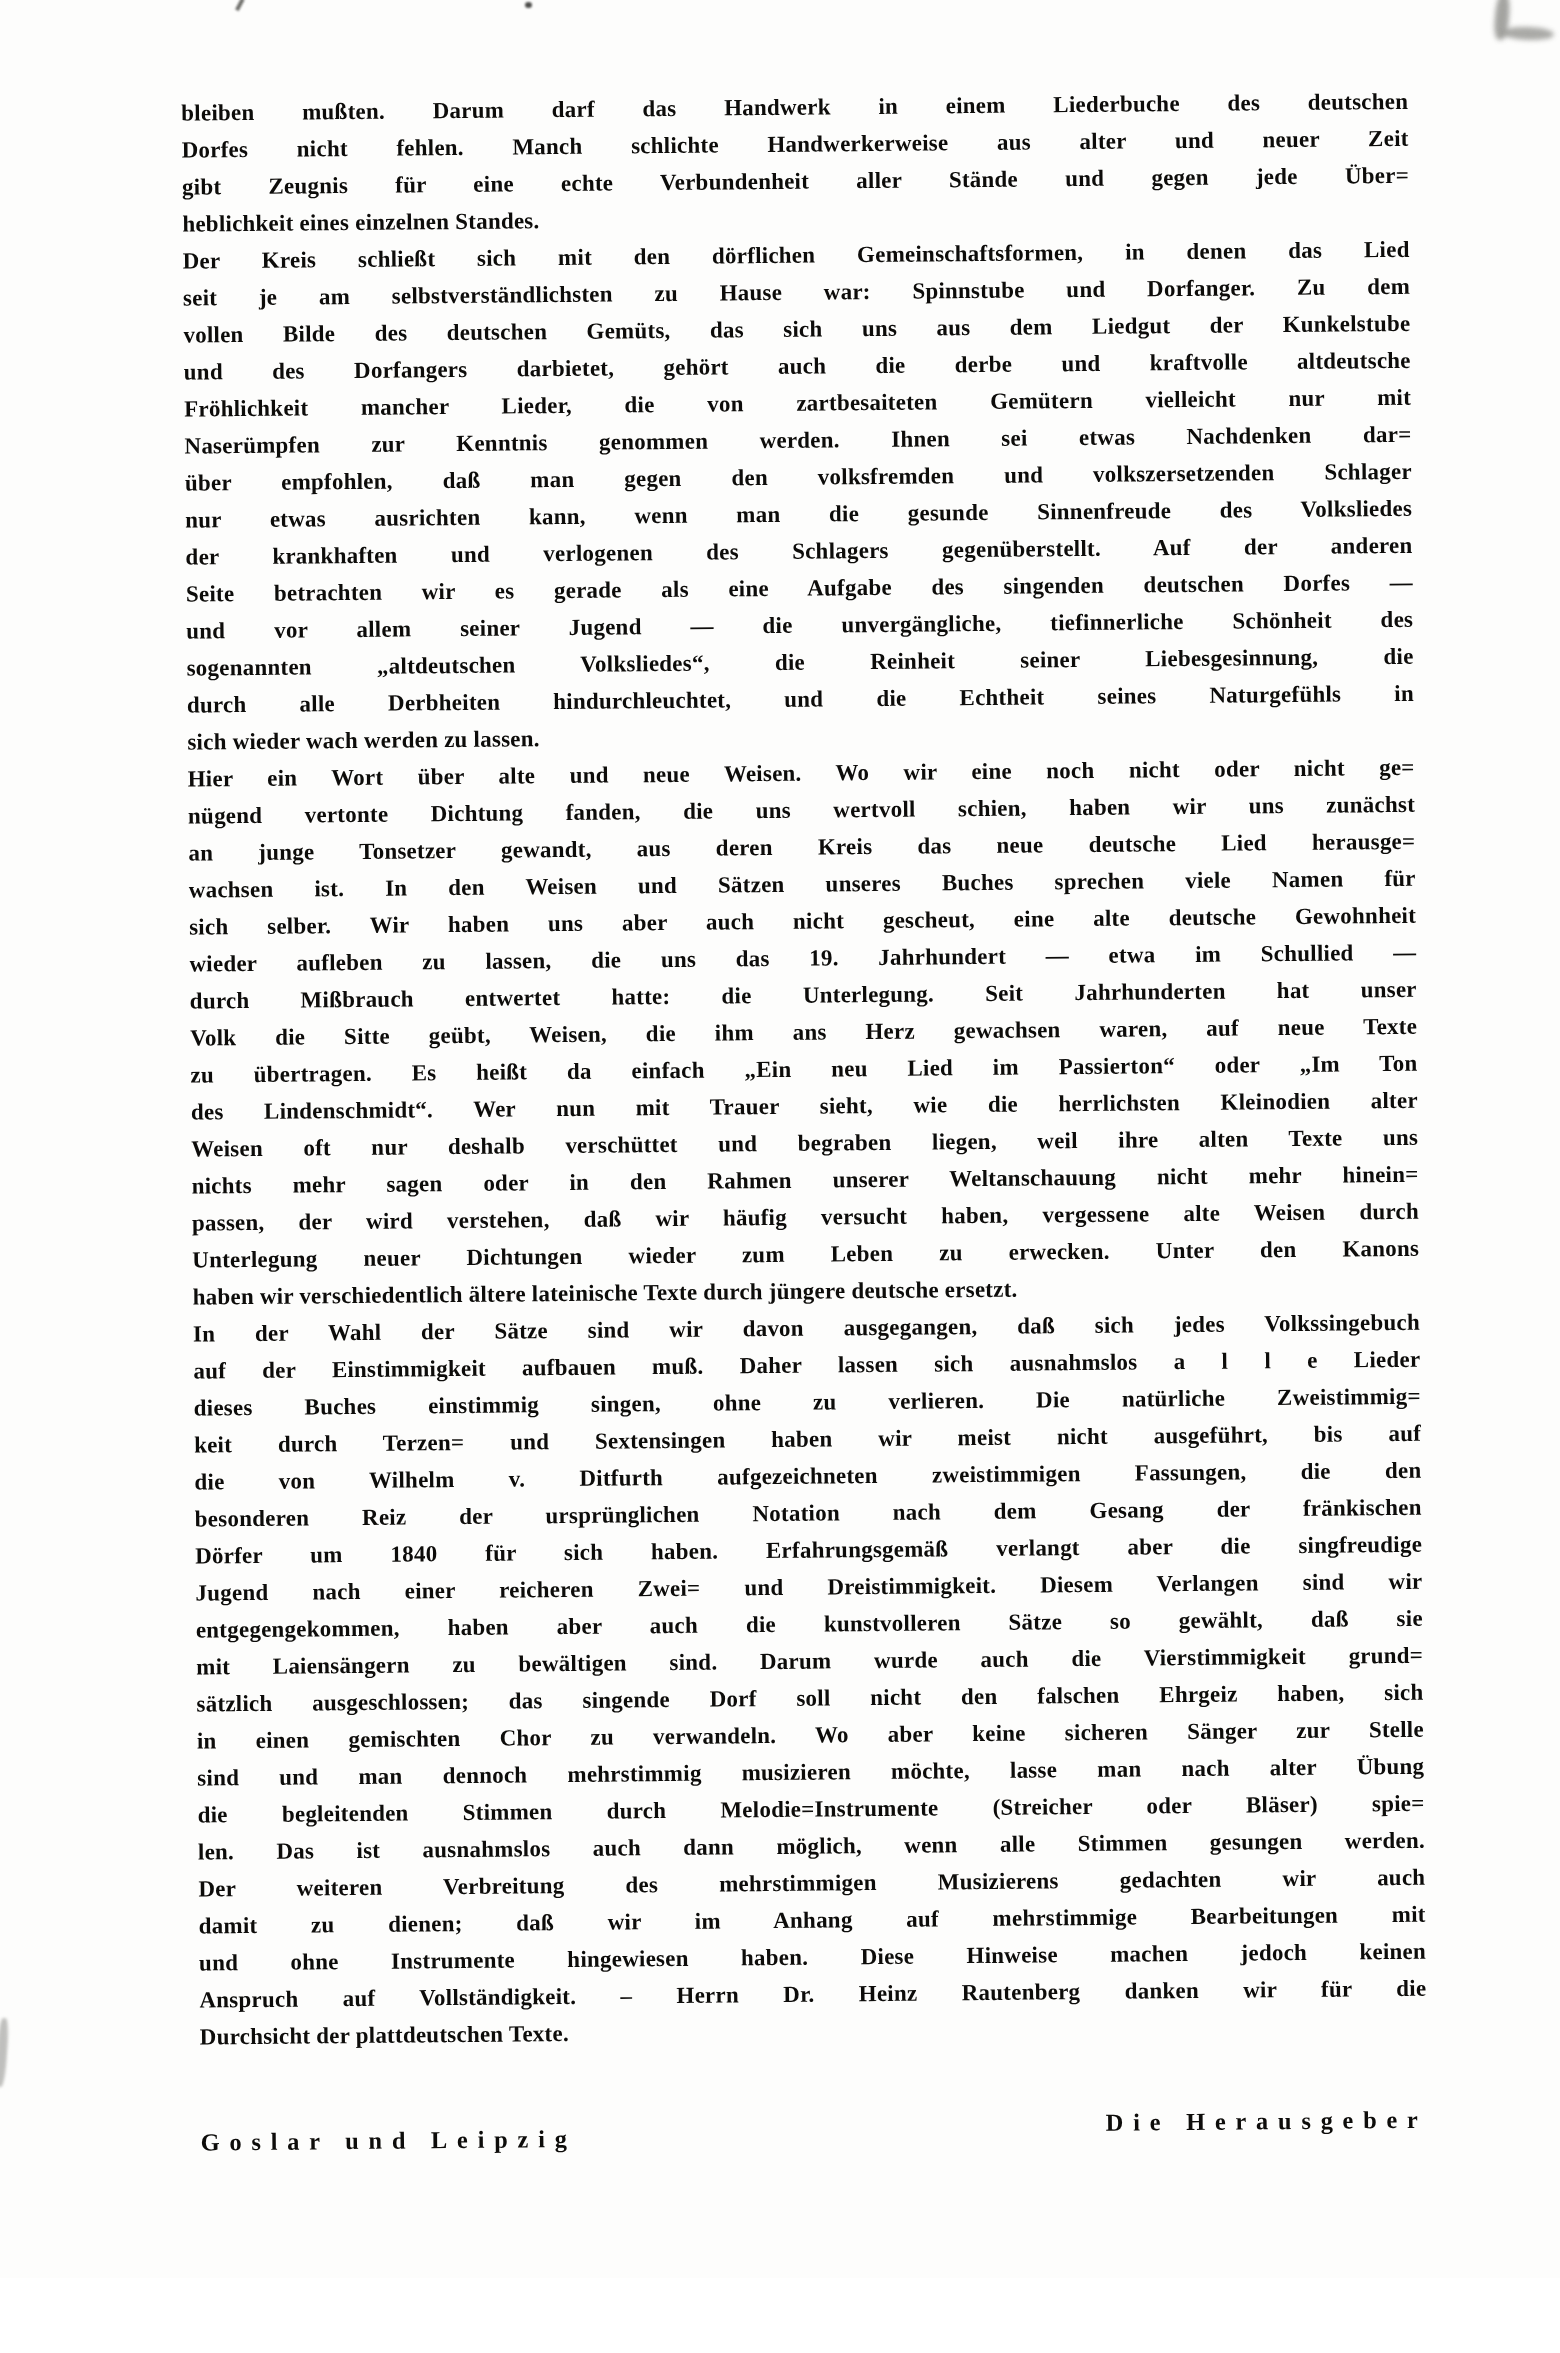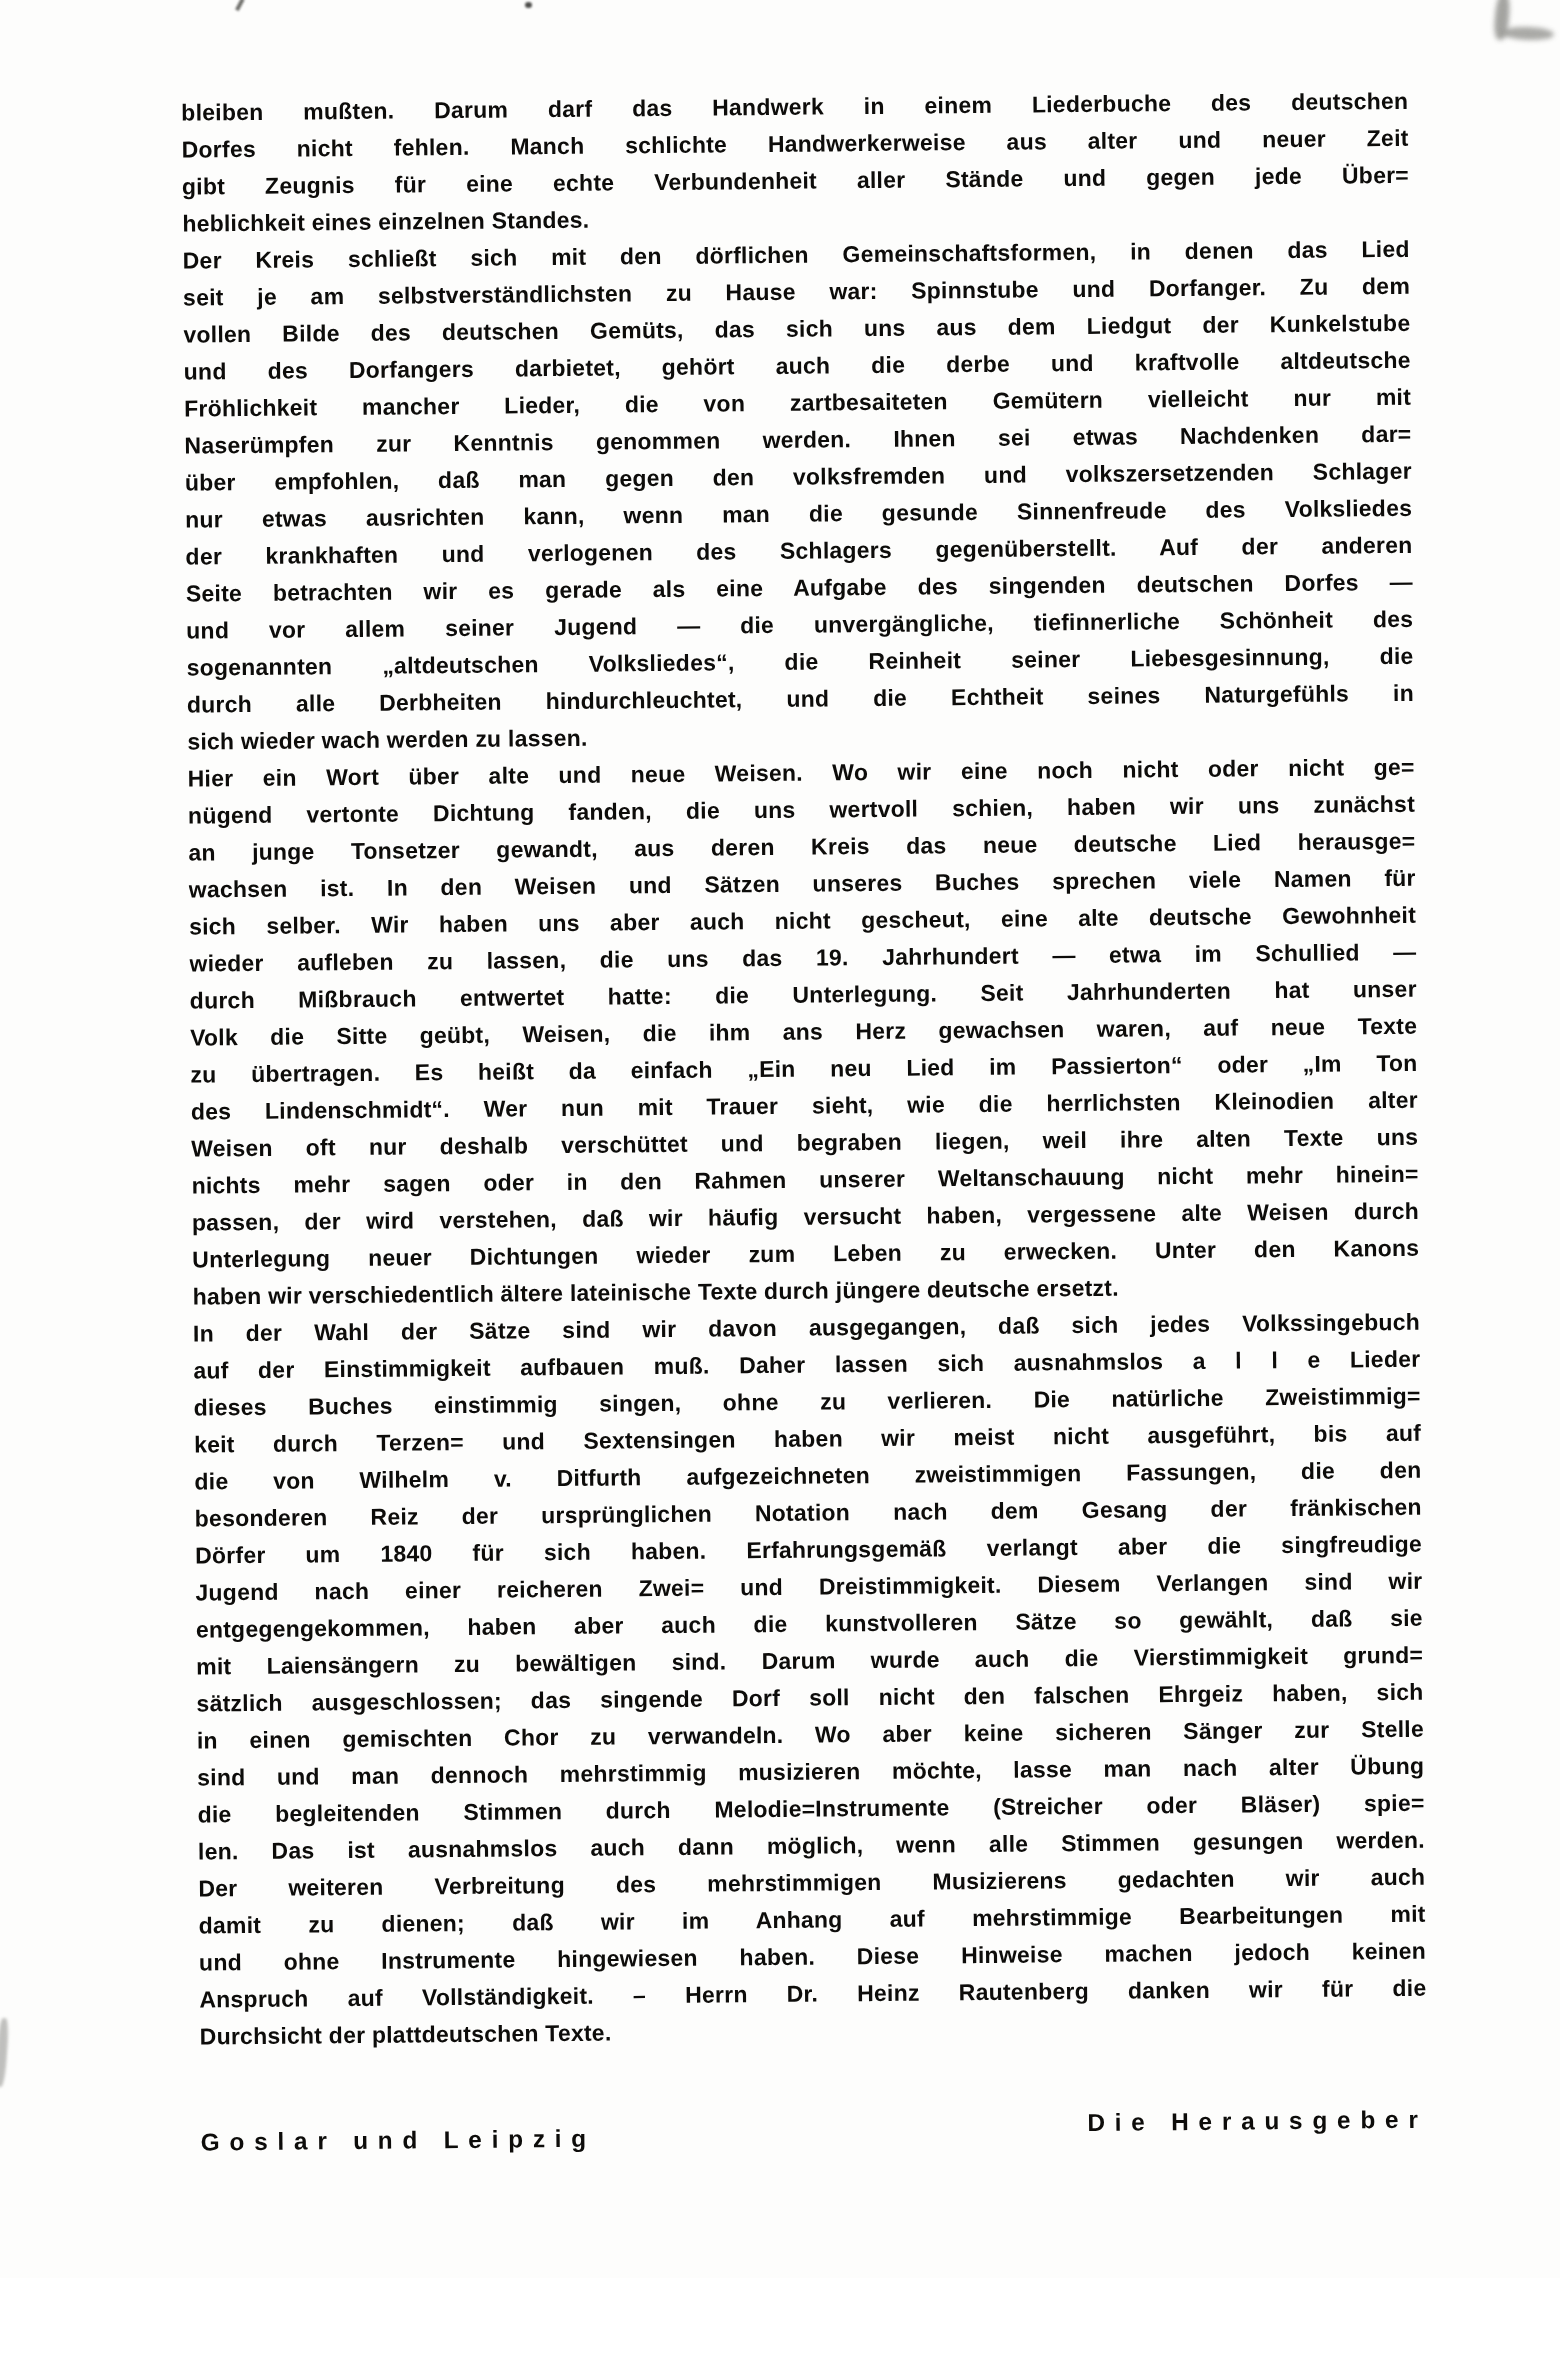--- a/index.html
+++ b/index.html
@@ -7,21 +7,21 @@
     --ink: #0d0c0a;
     --paper: #fdfdfc;
     --smudge: #8e8e8a;
   }
   .page {
     position: relative;
     width: 1561px;
     height: 2278px;
     background: var(--paper);
     overflow: hidden;
-    font-family: Liberation Sans, sans-serif;
+    font-family: Liberation Serif, serif;
     color: var(--ink);
   }
   .text-block {
     position: absolute;
     left: 189px;
     top: 91px;
     width: 1227px;
     transform: rotate(-0.55deg);
     transform-origin: 30% 40%;
     font-weight: 700;

